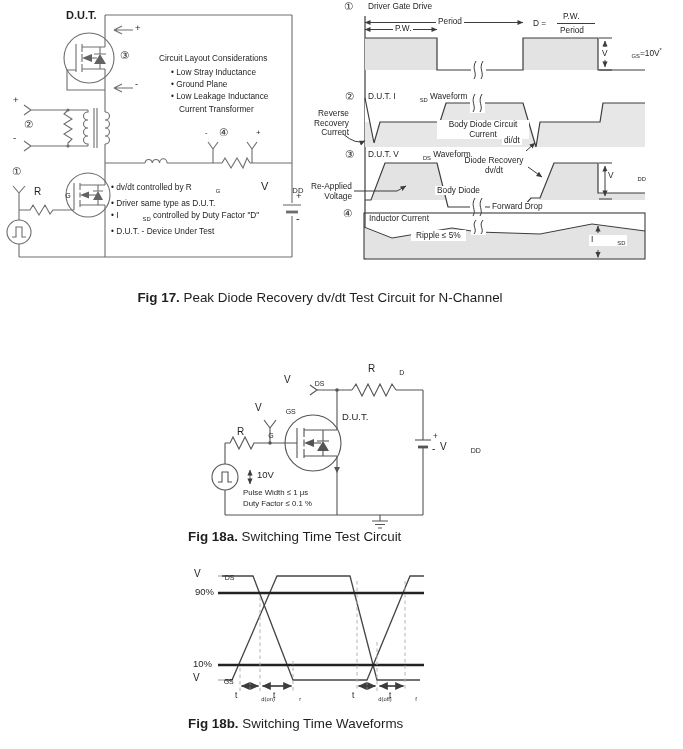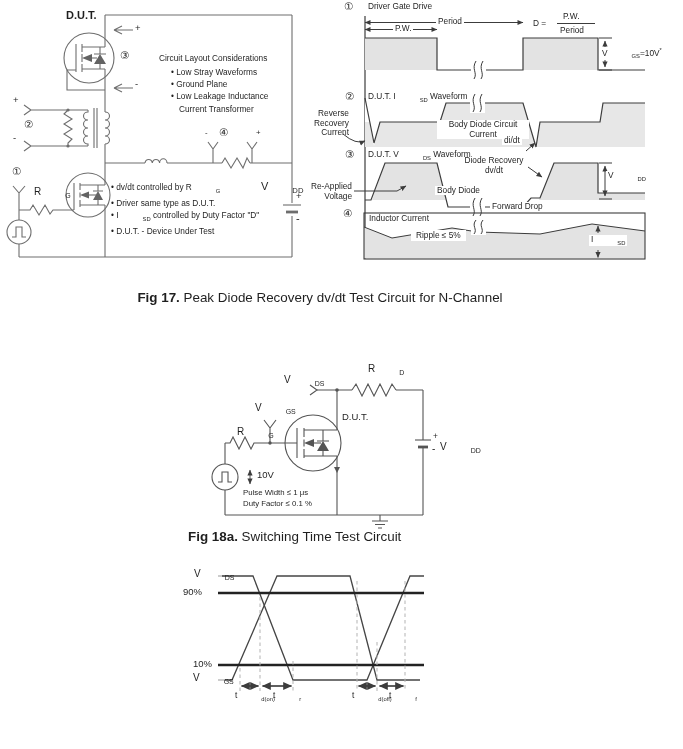--- a/index.html
+++ b/index.html
@@ -181,21 +181,21 @@
 <span class="lbl t11 b" style="left:66px;top:9px">D.U.T.</span>
 <span class="lbl t9" style="left:135px;top:23px">+</span>
 <span class="lbl t9" style="left:135px;top:79px">-</span>
 <span class="lbl mk" style="left:120px;top:50px">③</span>
 <span class="lbl t9" style="left:13px;top:95px">+</span>
 <span class="lbl mk" style="left:24px;top:119px">②</span>
 <span class="lbl t9" style="left:13px;top:133px">-</span>
 
 <span class="lbl t8" style="left:159px;top:54px">Circuit Layout Considerations</span>
 <div class="lbl t8 layout" style="left:171px;top:66px">
-  <div>• Low Stray Waveforms</div>
+  <div>• Low Stray Inductance</div>
   <div>• Ground Plane</div>
   <div>• Low Leakage Inductance</div>
   <div style="padding-left:8px">Current Transformer</div>
 </div>
 
 <span class="lbl t7" style="left:205px;top:129px">-</span>
 <span class="lbl mk" style="left:219px;top:127px">④</span>
 <span class="lbl t7" style="left:256px;top:129px">+</span>
 
 <span class="lbl mk" style="left:12px;top:166px">①</span>
@@ -263,21 +263,22 @@
 <span class="lbl t10" style="left:237px;top:426px"><span>R</span><sub>G</sub></span>
 <span class="lbl t8" style="left:433px;top:432px">+</span>
 <span class="lbl t10" style="left:432px;top:443px">-</span>
 <span class="lbl t10" style="left:440px;top:441px"><span>V</span><sub>DD</sub></span>
 <span class="lbl t9" style="left:257px;top:470px">10V</span>
 <span class="lbl t7" style="left:243px;top:489px">Pulse Width ≤ 1 μs</span>
 <span class="lbl t7" style="left:243px;top:500px">Duty Factor ≤ 0.1 %</span>
 <span class="capL" style="left:188px;top:529px"><span class="b">Fig 18a.</span><span>  Switching Time Test Circuit</span></span>
 
 <span class="lbl t10" style="left:194px;top:568px"><span>V</span><sub>DS</sub></span>
-<span class="lbl t9" style="left:183px;top:587px">90%</span>
+<span class="lbl t9" style="left:195px;top:587px">90%</span>
 <span class="lbl t9" style="left:193px;top:659px">10%</span>
 <span class="lbl t10" style="left:193px;top:672px"><span>V</span><sub>GS</sub></span>
 <span class="lbl t8" style="left:235px;top:691px"><span>t</span><sub>d(on)</sub></span>
 <span class="lbl t8" style="left:273px;top:691px"><span>t</span><sub>r</sub></span>
 <span class="lbl t8" style="left:352px;top:691px"><span>t</span><sub>d(off)</sub></span>
 <span class="lbl t8" style="left:389px;top:691px"><span>t</span><sub>f</sub></span>
+<span class="capL" style="left:188px;top:716px"><span class="b">Fig 18b.</span><span>  Switching Time Waveforms</span></span>
 
 </div>
 
 </body></html>

